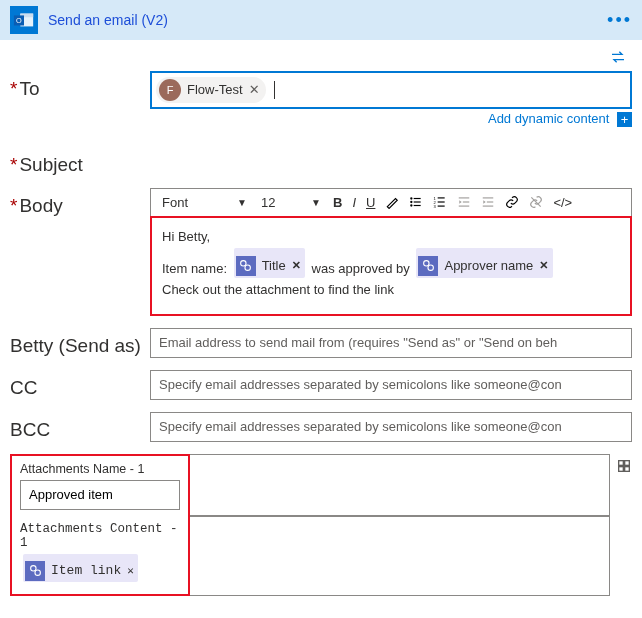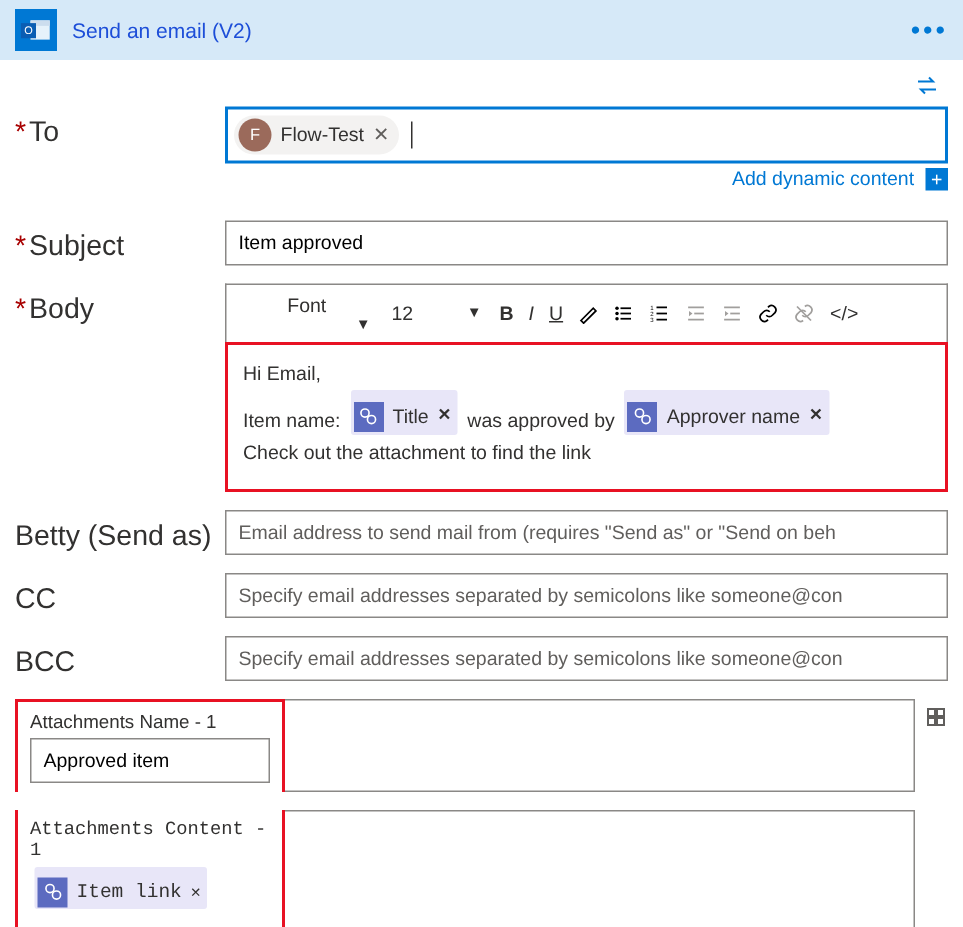--- a/index.html
+++ b/index.html
@@ -86,21 +86,21 @@
     .rich-toolbar {
       border: 1px solid #8a8886;
       border-bottom: none;
       padding: 3px 6px;
       display: flex;
       align-items: center;
       gap: 4px;
       font-size: 13px;
     }
     .tb-select { display:inline-flex; align-items:center; padding:2px 4px; cursor:pointer; min-width: 70px; border:1px solid transparent; }
-    .tb-font { width: 95px; flex-direction: column; }
+    .tb-font { width: 95px; }
     .tb-select .tri { margin-left: auto; font-size: 10px; }
     .tb-btn { cursor: pointer; padding: 2px 3px; display:inline-flex; align-items:center; }
     .tb-btn.dis { color: #a19f9d; }
     .body-box {
       border: 2px solid #e81123;
       padding: 8px 10px;
       min-height: 100px;
       line-height: 1.7;
     }
     .token {
@@ -118,21 +118,21 @@
       margin-right: 6px;
     }
     .token-icon svg { width: 13px; height: 13px; }
     .token-x { margin-left: 6px; font-size: 11px; cursor: pointer; color: #323130; font-weight: bold; }
     .attachments-box {
       border: 2px solid #e81123;
       padding: 6px 8px 12px;
       width: 180px;
     }
     .att-label { font-size: 12.5px; color: #323130; margin-bottom: 4px; }
-    .attach-wrapper { display:flex; align-items: stretch; margin-bottom: 12px; justify-content: space-between; }
+    .attach-wrapper { display:flex; align-items: stretch; margin-bottom: 0; justify-content: space-between; }
     .attach-right { flex:1; border:1px solid #8a8886; border-left: none; display:flex; align-items:flex-end; padding-bottom:6px; }
     .attach-right.first { align-items:center; padding-bottom:0; }
     .mode-icon { color:#605e5c; cursor:pointer; margin-left:6px; padding-top: 4px; }
   </style>
 </head>
 <body>
 
 <div class="header">
   <div class="header-icon">
     <svg viewBox="0 0 24 24">
@@ -169,23 +169,20 @@
       </div>
       <div class="dynamic-link-row">
         <span class="dynamic-link">Add dynamic content</span>
         <span class="plus-badge">+</span>
       </div>
     </div>
   </div>
 
   <div class="row">
     <div class="label"><span class="req-mark">*</span><span>Subject</span></div>
-    <div class="field">
-      <input class="input" value="Item approved" style="">
-    </div>
   </div>
 
   <div class="row">
     <div class="label"><span class="req-mark">*</span><span>Body</span></div>
     <div class="field">
       <div class="rich-toolbar">
         <span class="tb-select tb-font">
             <span>Font</span>
             <span class="tri">▼</span>
           </span>
@@ -250,21 +247,21 @@
         </span>
         <span class="tb-btn dis">
           <svg width="14" height="14" viewBox="0 0 24 24" fill="none" stroke="#a19f9d" stroke-width="2">
               <path d="M10 14a5 5 0 0 0 7 0l3-3a5 5 0 0 0-7-7M14 10a5 5 0 0 0-7 0l-3 3a5 5 0 0 0 7 7"></path>
               <path d="M4 4l16 16"></path>
             </svg>
         </span>
         <span class="tb-btn">&lt;/&gt;</span>
       </div>
       <div class="body-box">
-        <div>Hi Email,</div>
+        <div>Hi Betty,</div>
         <div>
           <span>Item name: </span>
           <span class="token">
             <span class="token-icon">
                 <svg viewBox="0 0 24 24" fill="none" stroke="#fff" stroke-width="2">
                   <circle cx="8" cy="8" r="5"></circle>
                   <circle cx="16" cy="16" r="5"></circle>
                 </svg>
               </span>
             <span>Title</span>

